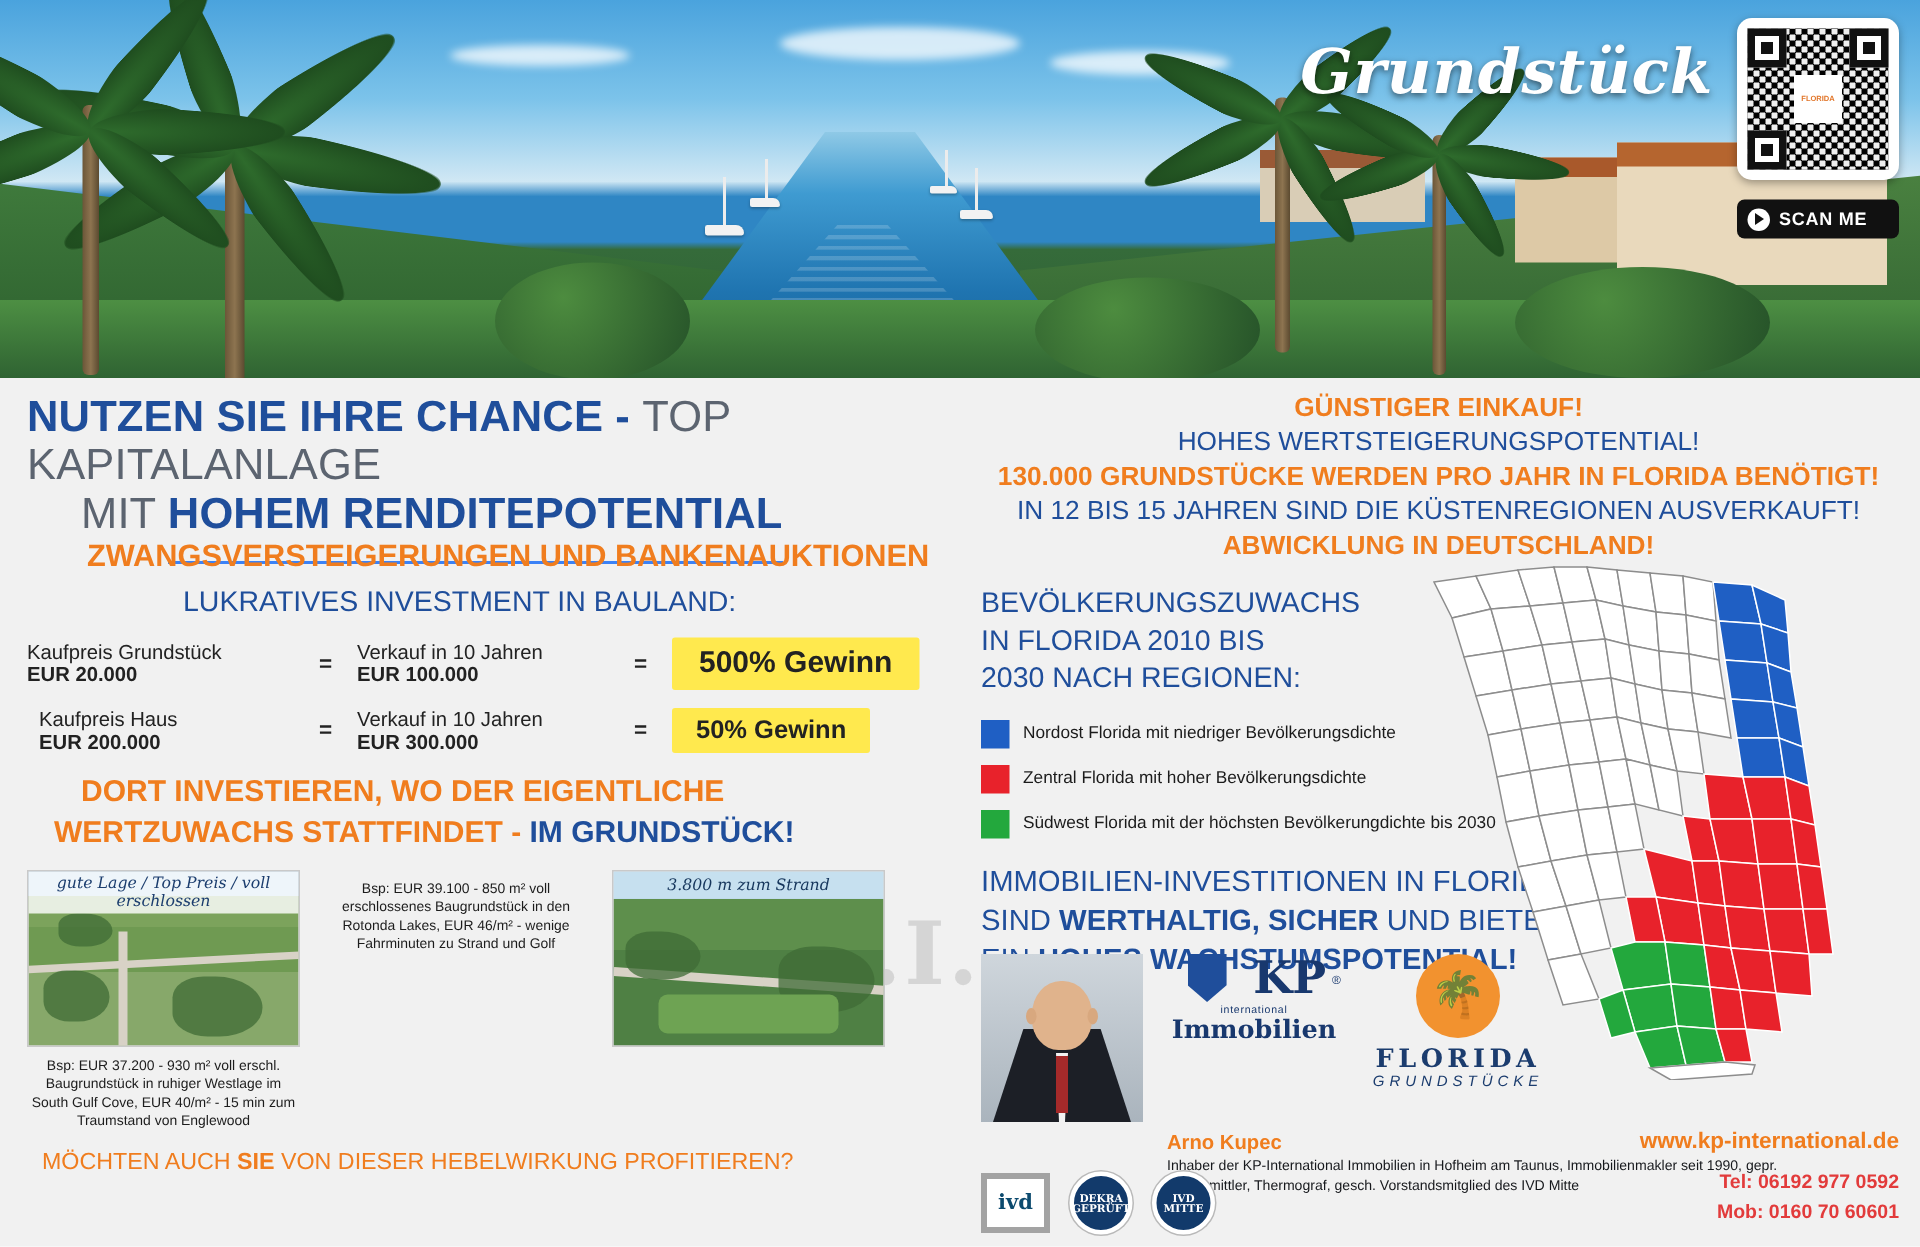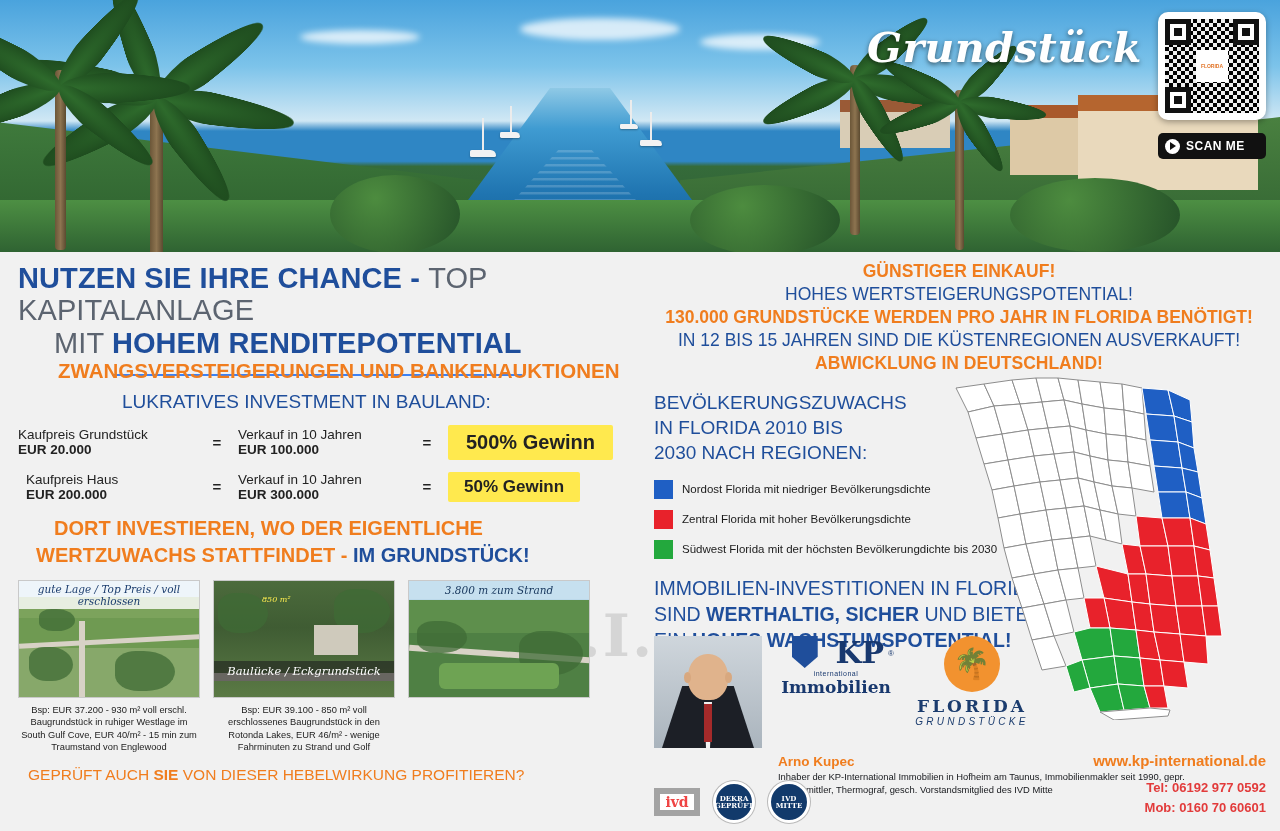--- a/index.html
+++ b/index.html
@@ -169,22 +169,22 @@
   .fl-logo { width: 124px; text-align:center; }
   .fl-circle { width:56px; height:56px; border-radius:50%; background:#f2922f; margin:0 auto 4px; position:relative; }
   .fl-palm { position:absolute; left:50%; top:50%; transform:translate(-50%,-50%); color:#fff; font-size:30px; line-height:1; }
   .fl-name { font-family:"DejaVu Serif", serif; font-size:17px; letter-spacing:3px; color:#1b3c6e; font-weight:700; }
   .fl-sub { font-size:10px; letter-spacing:3.3px; color:#1b3c6e;font-style:italic; }
 
   .arno { font-size:13.5px; font-weight:700; color:#f07d1e; }
   .arno-txt { font-size:9.4px; line-height:1.38; color:#16181c; margin-top:2px; }
 
   .badges { position:absolute; left:14px; bottom: 8px; display:flex; gap:13px; align-items:center; }
-  .badge { width:46px; height:28px; border:6px solid #a3a3a3; background:#fff; display:flex; align-items:center; justify-content:center;
-    font-family:"DejaVu Serif", serif; font-size:14px; font-weight:700; color:#ef4444; }
+  .badge { width:46px; height:40px; border:4px solid #a3a3a3; background:#fff; display:flex; align-items:center; justify-content:center;
+    font-family:"DejaVu Serif", serif; font-size:14px; font-weight:700; color:#0c4a6e; }
   .badge.round { width:42px; height:42px; border-radius:50%; background:#123a6b; border:3px solid #fff;
     box-shadow:0 0 0 1px #b9b9b9; color:#fff; font-size:7px; text-align:center; line-height:1.05; padding:4px; }
   .exp { position:absolute; left: 210px; bottom: 14px; font-size: 16.5px; font-weight:700; color:#1f4e9b; }
 
   .web { position:absolute; right: 14px; bottom: 62px; font-size: 15px; color:#f07d1e; font-weight:700; }
   .tel { position:absolute; right: 14px; bottom: 36px; font-size: 13px; color:#e23b3b; font-weight:700; }
   .mob { position:absolute; right: 14px; bottom: 16px; font-size: 13px; color:#e23b3b; font-weight:700; }
 
   .watermark { position:absolute; left: 470px; top: 350px; font-family:"DejaVu Serif", serif;
     font-size: 58px; color: rgba(150,150,150,.30); font-weight:700; letter-spacing:2px; pointer-events:none; }
@@ -334,44 +334,36 @@
           <div class="roadline" style="left:60px;top:40px;width:6px;height:80px;"></div>
           <div class="blob" style="left:10px;top:66px;width:44px;height:34px;"></div>
           <div class="blob" style="left:96px;top:70px;width:60px;height:40px;"></div>
           <div class="blob" style="left:20px;top:28px;width:36px;height:22px;"></div>
           <div class="cap-top">gute Lage / Top Preis / voll erschlossen</div>
         </div>
         <div class="txt">Bsp: EUR 37.200 - 930 m² voll erschl. Baugrundstück in ruhiger Westlage im South Gulf Cove, EUR 40/m² - 15 min zum Traumstand von Englewood</div>
       </div>
 
       <div class="card">
-        <div class="pic pic-b">
-          <div class="roadline" style="left:0;top:92px;width:182px;height:8px;"></div>
-          <div class="blob" style="left:4px;top:12px;width:50px;height:40px;"></div>
-          <div class="blob" style="left:120px;top:8px;width:56px;height:44px;"></div>
-          <div style="position:absolute;left:100px;top:44px;width:44px;height:30px;background:#cfcabc;"></div>
-          <div style="position:absolute;left:48px;top:14px;font-size:8px;color:#ffef4f;font-family:'DejaVu Serif',serif;font-style:italic;">850 m²</div>
-          <div class="cap-mid">Baulücke / Eckgrundstück</div>
-        </div>
         <div class="txt">Bsp: EUR 39.100 - 850 m² voll erschlossenes Baugrundstück in den Rotonda Lakes, EUR 46/m² - wenige Fahrminuten zu Strand und Golf</div>
       </div>
 
       <div class="card">
         <div class="pic pic-c">
           <div class="roadline" style="left:0;top:70px;width:182px;height:6px;transform:rotate(4deg);"></div>
           <div class="blob" style="left:8px;top:40px;width:50px;height:32px;"></div>
           <div class="blob" style="left:110px;top:50px;width:64px;height:44px;"></div>
           <div style="position:absolute;left:30px;top:82px;width:120px;height:26px;background:#6ea353;border-radius:6px;"></div>
           <div class="cap-top-blue">3.800 m zum Strand</div>
         </div>
       </div>
     </div>
 
     <div class="hebel" style="padding-left:10px;">
-      <span>GEPRÜFT AUCH </span><b>SIE</b><span> VON DIESER HEBELWIRKUNG PROFITIEREN?</span>
+      <span>MÖCHTEN AUCH </span><b>SIE</b><span> VON DIESER HEBELWIRKUNG PROFITIEREN?</span>
     </div>
   </div>
 
   <div class="right">
     <div class="r-head">
       <div class="l r-o">GÜNSTIGER EINKAUF!</div>
       <div class="l r-b-light">HOHES WERTSTEIGERUNGSPOTENTIAL!</div>
       <div class="l r-o">130.000 GRUNDSTÜCKE WERDEN PRO JAHR IN FLORIDA BENÖTIGT!</div>
       <div class="l r-b-light">IN 12 BIS 15 JAHREN SIND DIE KÜSTENREGIONEN AUSVERKAUFT!</div>
       <div class="l r-o">ABWICKLUNG IN DEUTSCHLAND!</div>

